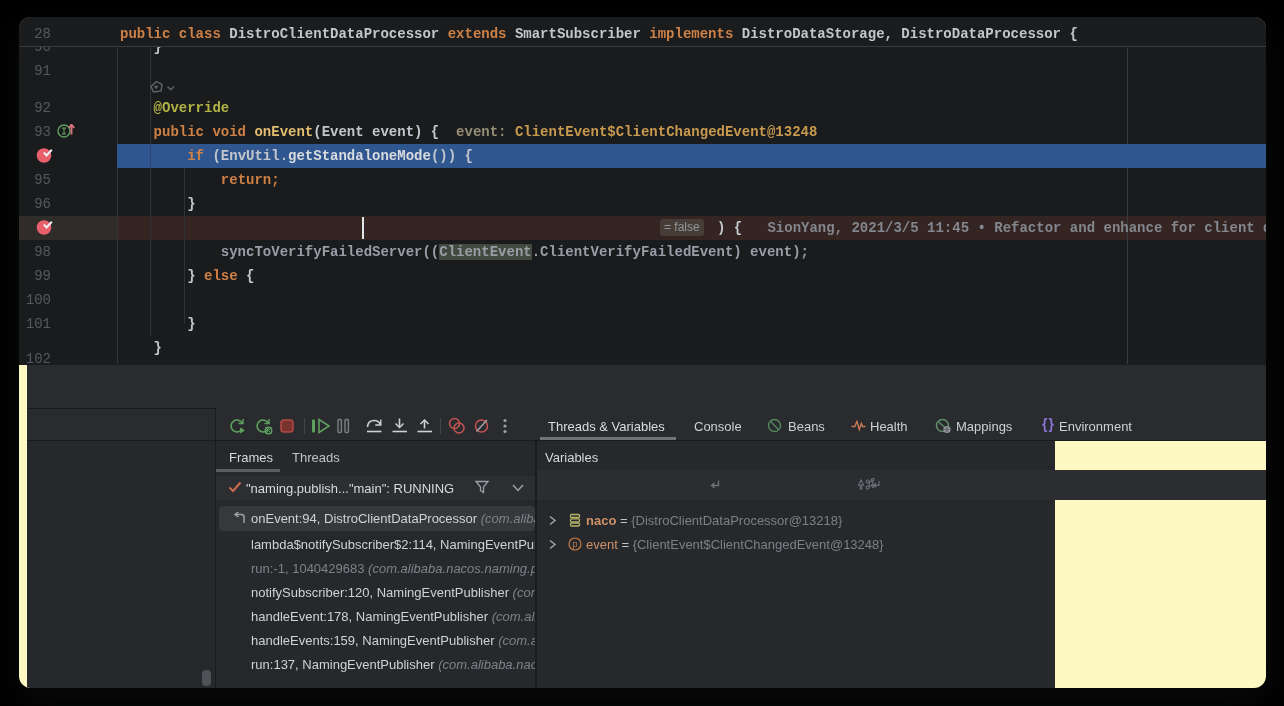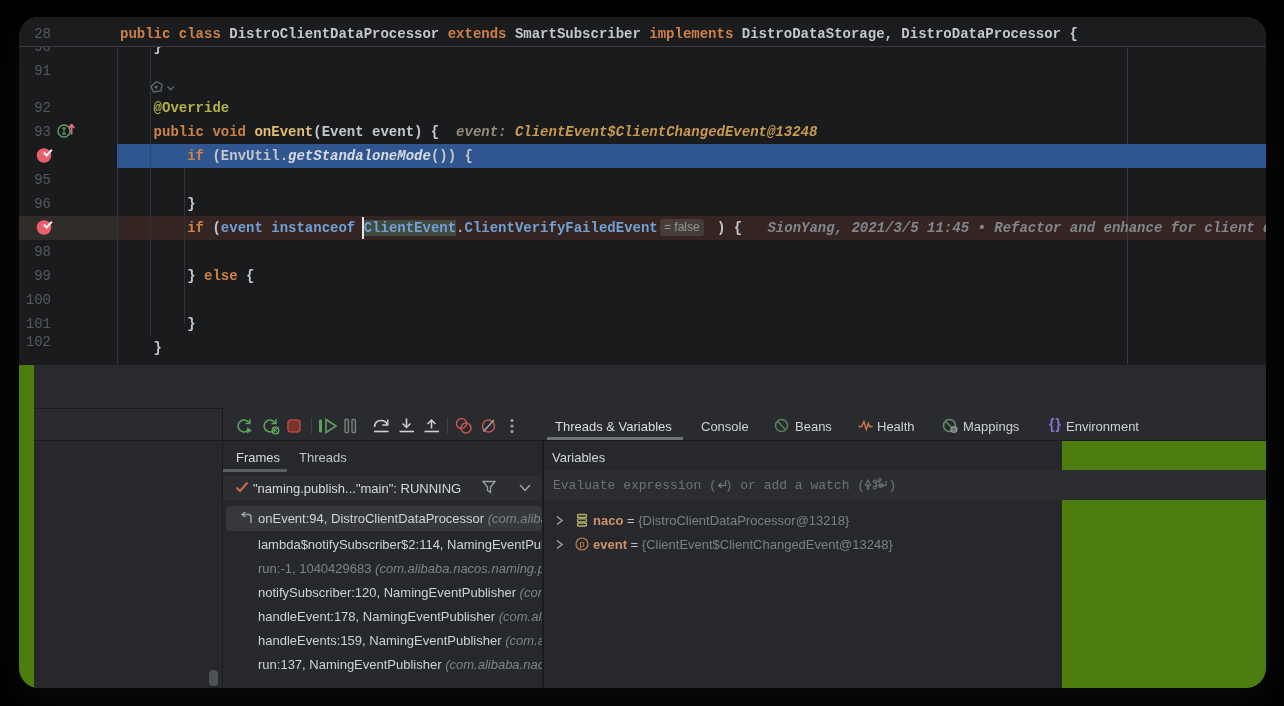--- a/index.html
+++ b/index.html
@@ -1,25 +1,25 @@
 <!DOCTYPE html>
 <html><head><meta charset="utf-8"><style>
 *{margin:0;padding:0;box-sizing:border-box}
 html,body{width:1284px;height:706px;background:#000;overflow:hidden}
 #page{position:relative;width:1284px;height:706px;background:#000;font-family:"Liberation Sans",sans-serif}
-#win{position:absolute;left:19px;top:17px;width:1247px;height:671px;background:#4d7c0f;border-radius:20px;overflow:hidden;box-shadow:0 12px 36px rgba(70,75,85,0.14)}
+#win{position:absolute;left:19px;top:17px;width:1247px;height:671px;background:#fef9c3;border-radius:12px;overflow:hidden;box-shadow:0 12px 36px rgba(70,75,85,0.14)}
 .abs{position:absolute}
 .code{font-family:"Liberation Mono",monospace;font-size:14px;font-weight:bold;line-height:24px;white-space:pre;color:#C3C6CC}
 .cl{position:absolute;left:101px;height:24px}
 .num{position:absolute;width:32px;text-align:right;font-family:"Liberation Mono",monospace;font-size:14px;line-height:24px;color:#55585E}
 .k{color:#CE8146}
 .an{color:#B2B345}
 .m{color:#E2BE70}
 .bl{color:#72A0D4}
-.it{font-style:italic}
+.it{}
 .ui{position:absolute;font-size:13px;color:#CDD0D4;white-space:pre}
 .fr{position:absolute;left:224px;font-size:13px;color:#CED2D6;white-space:pre}
 .fi{font-style:italic;color:#7E838A}
 </style></head><body>
 <div id="page">
 <div id="win">
 
   <div class="abs" id="editor" style="left:0;top:0;width:1247px;height:348px;background:#1A1B1D;overflow:hidden">
     <div class="abs" style="left:0;top:199px;width:98px;height:24px;background:#302C2A"></div>
     <div class="abs" style="left:98px;top:199px;width:1149px;height:24px;background:#342522"></div>
@@ -32,21 +32,21 @@
     <div class="num" style="top:18px">90</div>
     <div class="num" style="top:42px">91</div>
     <div class="num" style="top:79px">92</div>
     <div class="num" style="top:103px">93</div>
     <div class="num" style="top:151px">95</div>
     <div class="num" style="top:175px">96</div>
     <div class="num" style="top:223px">98</div>
     <div class="num" style="top:247px">99</div>
     <div class="num" style="top:271px">100</div>
     <div class="num" style="top:295px">101</div>
-    <div class="num" style="top:313px">102</div>
+    <div class="num" style="top:330px">102</div>
     <svg class="abs" style="left:17px;top:130px" width="18" height="17">
           <circle cx="8" cy="8.5" r="7.3" fill="#E8606B"></circle>
           <path d="M7.8 5.6 L10.6 8.4 L15.8 2.8" stroke="#EDEEF0" stroke-width="2.1" fill="none"></path>
         </svg>
     <svg class="abs" style="left:17px;top:202px" width="18" height="17">
           <circle cx="8" cy="8.5" r="7.3" fill="#E8606B"></circle>
           <path d="M7.8 5.6 L10.6 8.4 L15.8 2.8" stroke="#EDEEF0" stroke-width="2.1" fill="none"></path>
         </svg>
     <svg class="abs" style="left:38px;top:104px" width="22" height="20">
       <circle cx="7" cy="10" r="6" fill="none" stroke="#5C9B61" stroke-width="1.5"></circle>
@@ -55,35 +55,36 @@
     </svg>
     <svg class="abs" style="left:130px;top:63px" width="28" height="17">
       <path d="M7.5 1.5 L13 4.5 L12 11 L4.5 12 L2 6.5 Z" fill="none" stroke="#62666D" stroke-width="1.4"></path>
       <path d="M4.7 6.3 L9.3 5.4 L7.4 9.2 Z" fill="#62666D"></path>
       <path d="M18.5 6.5 l3.2 3.2 L24.9 6.5" stroke="#62666D" stroke-width="1.4" fill="none"></path>
     </svg>
     <div class="cl code" style="top:18px">    }</div>
     <div class="cl code" style="top:79px">    <span class="an">@Override</span></div>
     <div class="cl code" style="top:103px">    <span class="k">public void</span> <span class="m">onEvent</span>(Event event) {  <span class="it" style="color:#958D75">event:</span> <span class="it" style="color:#C89A50">ClientEvent$ClientChangedEvent@13248</span></div>
     <div class="cl code" style="top:127px">        <span class="k">if</span> (EnvUtil.<span class="it" style="color:#D8DBDF">getStandaloneMode</span>()) {</div>
+    <div class="cl code" style="top:151px">            <span class="k">return;</span></div>
     <div class="cl code" style="top:175px">        }</div>
-    <div class="cl code" style="top:199px">        <span class="k">if</span> (<span class="bl">event instanceof </span><span class="bl" style="background:#414A3F">ClientEvent</span><span style="color:#B9BCC2">.</span><span class="bl">ClientVerifyFailedEvent</span></div>
     <div class="abs" style="left:641px;top:202px;height:17px;line-height:17px;font-size:12px;font-family:'Liberation Sans',sans-serif;color:#92969C;background:#463D37;border-radius:3px;padding:0 4px">= false</div>
     <div class="cl code" style="top:199px;left:698px">) {   <span class="it" style="color:#83868E">SionYang, 2021/3/5 11:45 • Refactor and enhance for client d</span></div>
     <div class="abs" style="left:343px;top:200px;width:2px;height:22px;background:#E3E5E8"></div>
+    <div class="cl code" style="top:223px;color:#999EA6">            syncToVerifyFailedServer((<span style="background:#414A3F">ClientEvent</span>.ClientVerifyFailedEvent) event);</div>
     <div class="cl code" style="top:247px">        } <span class="k">else</span> {</div>
     <div class="cl code" style="top:295px">        }</div>
     <div class="cl code" style="top:319px">    }</div>
     <div class="abs" style="left:0;top:0;width:1247px;height:30px;background:#1B1C1E;border-bottom:1px solid #393B40">
       <div class="num" style="top:5px">28</div>
       <div class="cl code" style="top:5px"><span class="k">public class</span> DistroClientDataProcessor <span class="k">extends</span> SmartSubscriber <span class="k">implements</span> DistroDataStorage, DistroDataProcessor {</div>
     </div>
   </div>
 
-  <div class="abs" id="panel" style="left:15px;top:348px;width:1028px;height:323px;background:#26282B">
+  <div class="abs" id="panel" style="left:8px;top:348px;width:1028px;height:323px;background:#26282B">
     <div class="abs" style="left:0;top:0;width:1247px;height:75px;background:#2A2B2F"></div>
     <div class="abs" style="left:0;top:43px;width:188px;height:1px;background:#1A1B1E"></div>
     <div class="abs" style="left:0;top:75px;width:1247px;height:1px;background:#1A1B1E"></div>
     <div class="abs" style="left:188px;top:43px;width:1px;height:280px;background:#1A1B1E"></div>
     <div class="abs" style="left:508px;top:76px;width:2px;height:247px;background:#1A1B1E"></div>
 
     <svg class="abs" style="left:201px;top:52px" width="310" height="18">
 
       <g stroke="#5EA05E" fill="none" stroke-width="1.6">
         <path d="M14.5 6.5 A6 6 0 1 0 14.5 11.5"></path>
@@ -178,21 +179,20 @@
         </svg>
     <div class="ui" style="left:219px;top:116px;color:#D6D9DE">"naming.publish..."main": RUNNING</div>
     <svg class="abs" style="left:448px;top:115px" width="14" height="14">
           <path d="M1 1.5 h12 L8.5 7 v5.5 l-3 -2 V7 Z" fill="none" stroke="#9DA0A6" stroke-width="1.3"></path>
         </svg>
     <svg class="abs" style="left:485px;top:119px" width="12" height="8">
           <path d="M1 1 L6 6.5 L11 1" stroke="#9DA0A6" stroke-width="1.5" fill="none"></path>
         </svg>
 
     <div class="abs" style="left:510px;top:105px;width:737px;height:30px;background:#2B2D31"></div>
-    <div class="abs code" style="left:519px;top:110px;font-weight:normal;font-size:13px;color:#6E7277;line-height:21px">Evaluate expression (&nbsp;) or add a watch (&nbsp;&nbsp;&nbsp;)</div>
     <svg class="abs" style="left:683px;top:114px" width="10" height="12">
           <path d="M8.5 1.5 v5 H2.5 M4.5 4 L1.5 6.5 L4.5 9" stroke="#6E7277" stroke-width="1.3" fill="none"></path>
         </svg>
     <svg class="abs" style="left:830px;top:113px" width="23" height="13">
       <path d="M3.3 11.3 v-4.2 h-1.9 L4 2 l2.6 5.1 h-1.9 v4.2 Z" fill="none" stroke="#6E7277" stroke-width="1.05"></path>
       <path d="M10.7 5 a1.5 1.5 0 1 1 1.5-1.5 v6 a1.5 1.5 0 1 1 -1.5 -1.5 h3.6 a1.5 1.5 0 1 1 1.5 1.5 v-6 a1.5 1.5 0 1 1 1.5 -1.5 Z" fill="none" stroke="#6E7277" stroke-width="1.05"></path>
       <path d="M22 3 v4.3 H17.6 M19 5.2 L16.8 7.3 L19 9.4" stroke="#6E7277" stroke-width="1.15" fill="none"></path>
     </svg>
 
     <div class="abs" style="left:192px;top:141px;width:316px;height:25px;background:#36383C;border-radius:4px"></div>
@@ -223,18 +223,18 @@
           </g>
         </svg>
     <div class="ui" style="left:559px;top:148px"><span style="color:#CE9068;font-weight:bold">naco</span><span style="color:#C0C3C8"> = </span><span style="color:#7C8187">{DistroClientDataProcessor@13218}</span></div>
     <svg class="abs" style="left:521px;top:174px" width="9" height="11">
           <path d="M2 1.5 L7 5.5 L2 9.5" stroke="#9DA0A6" stroke-width="1.5" fill="none"></path>
         </svg>
     <svg class="abs" style="left:541px;top:172px" width="14" height="14">
           <circle cx="7" cy="7" r="6" fill="none" stroke="#C77D49" stroke-width="1.2"></circle>
           <text x="7" y="10.2" text-anchor="middle" font-family="Liberation Sans" font-size="9" fill="#C77D49">p</text>
         </svg>
-    <div class="ui" style="left:559px;top:172px"><span style="color:#CE9068;font-weight:bold">event</span><span style="color:#C0C3C8"> = </span><span style="color:#7C8187">{ClientEvent$ClientChangedEvent@13248}</span></div>
+    <div class="ui" style="left:559px;top:172px"><span style="color:#CE9068;font-weight:normal">event</span><span style="color:#C0C3C8"> = </span><span style="color:#7C8187">{ClientEvent$ClientChangedEvent@13248}</span></div>
 
     <div class="abs" style="left:175px;top:305px;width:9px;height:16px;background:#4E5156;border-radius:4px"></div>
   </div>
 </div>
 </div>
 
 </body></html>

